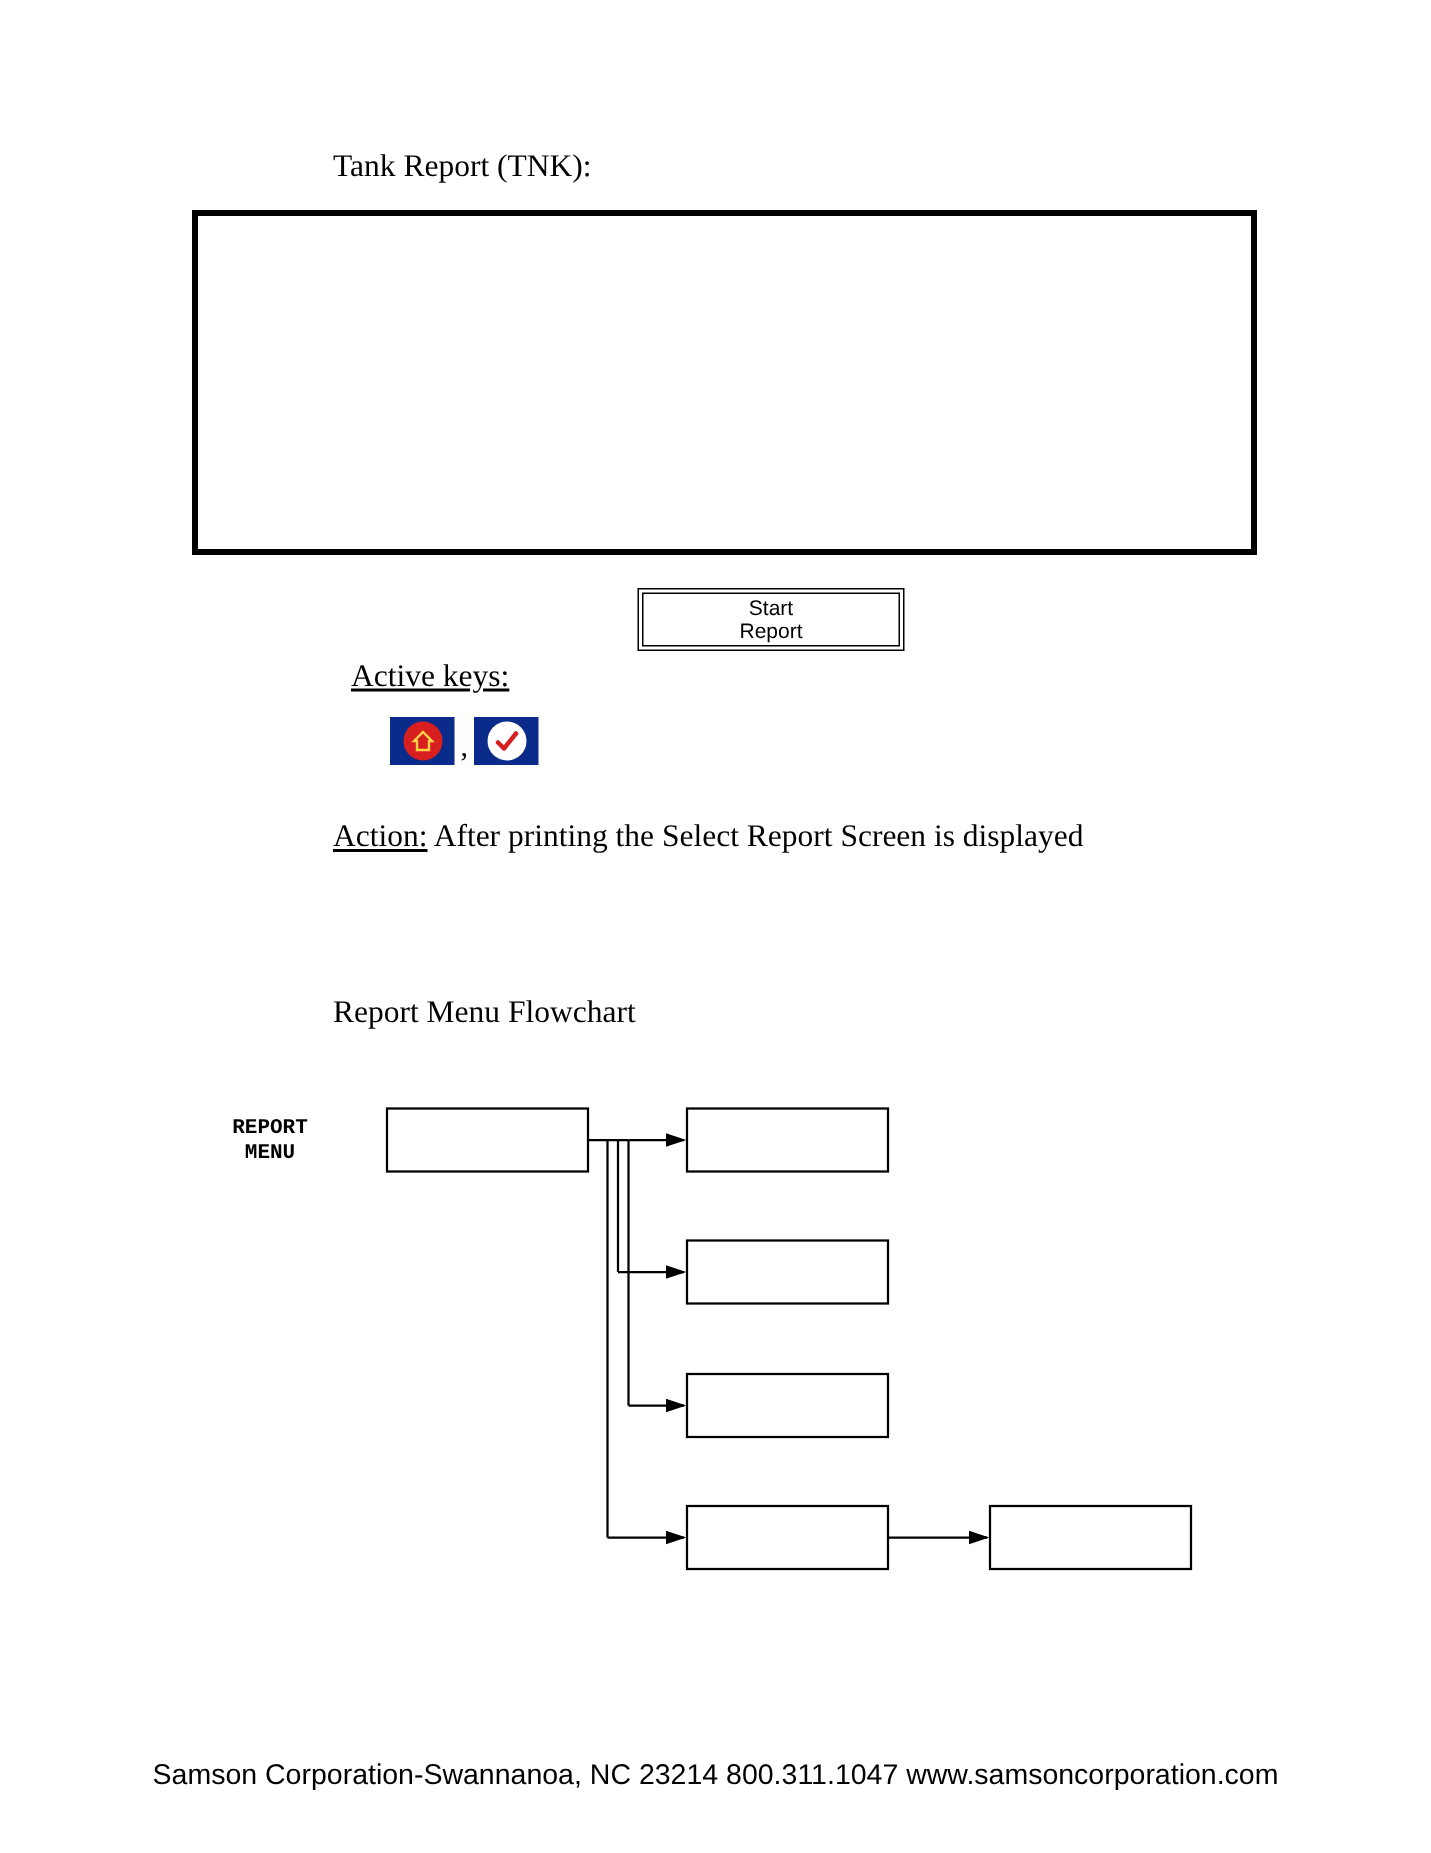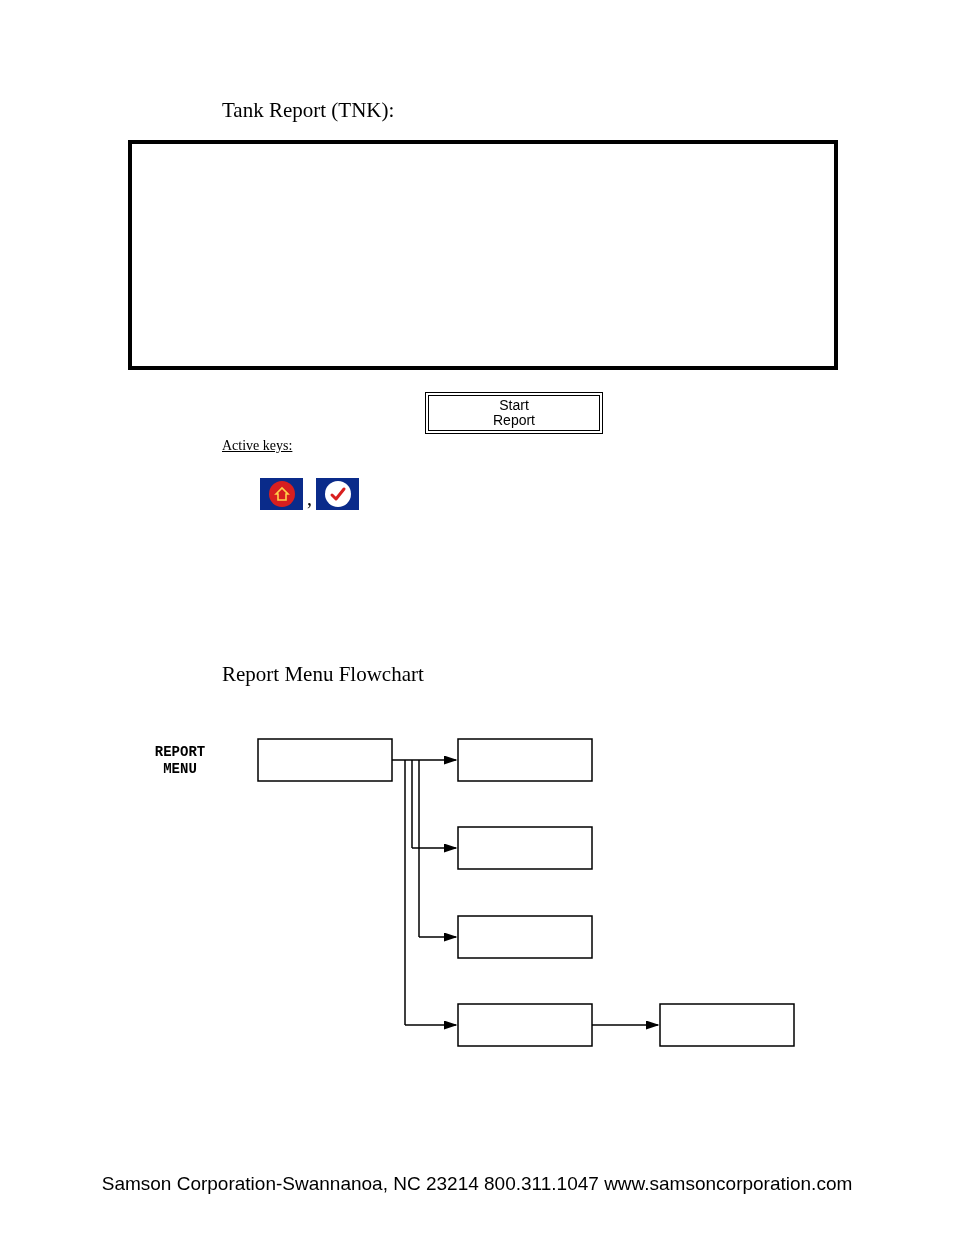--- a/index.html
+++ b/index.html
@@ -44,23 +44,23 @@
     flex-direction: column;
     align-items: center;
     justify-content: center;
     font-family: Arial, Helvetica, sans-serif;
     font-size: 14px;
     line-height: 1.1;
     text-align: right;
   }
   .active-keys-label {
     position: absolute;
-    left: 222px;
+    left: 234px;
     top: 438px;
-    font-size: 14px;
+    font-size: 21px;
     text-decoration: underline;
   }
   .icons-row {
     position: absolute;
     left: 260px;
     top: 478px;
     display: flex;
     align-items: flex-end;
     gap: 4px;
   }
@@ -153,20 +153,23 @@
     <span class="comma-sep">,</span>
     <div class="icon-wrap">
       <div class="icon-circle circle-white">
         <svg width="18" height="18" viewBox="0 0 18 18">
           <path d="M3 10 L7 14 L15 4" fill="none" stroke="#d81f1f" stroke-width="3" stroke-linecap="round" stroke-linejoin="round"></path>
         </svg>
       </div>
     </div>
   </div>
 
+  <div class="action-line">
+    <span class="action-label">Action:</span><span> After printing the Select Report Screen is displayed</span>
+  </div>
 
   <div class="flowchart-title">Report Menu Flowchart</div>
 
   <div class="flowchart-root-label">REPORT MENU</div>
 
   <svg class="flowchart-svg" width="954" height="1235">
 
     <defs>
       <marker id="arrow" markerWidth="10" markerHeight="10" refX="8" refY="3" orient="auto" markerUnits="strokeWidth">
         <path d="M0,0 L0,6 L9,3 z" fill="#000"></path>

